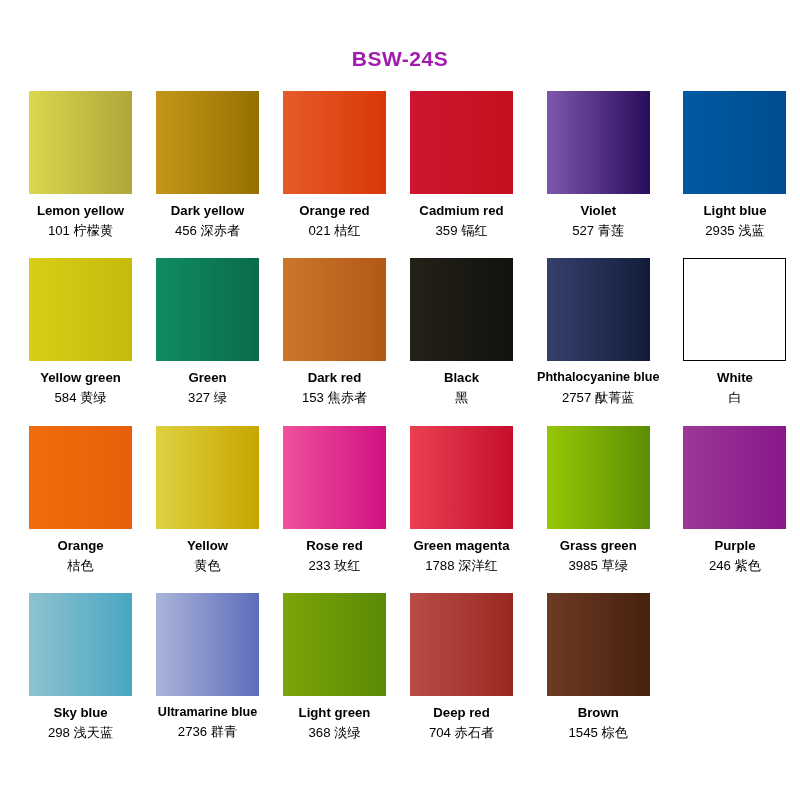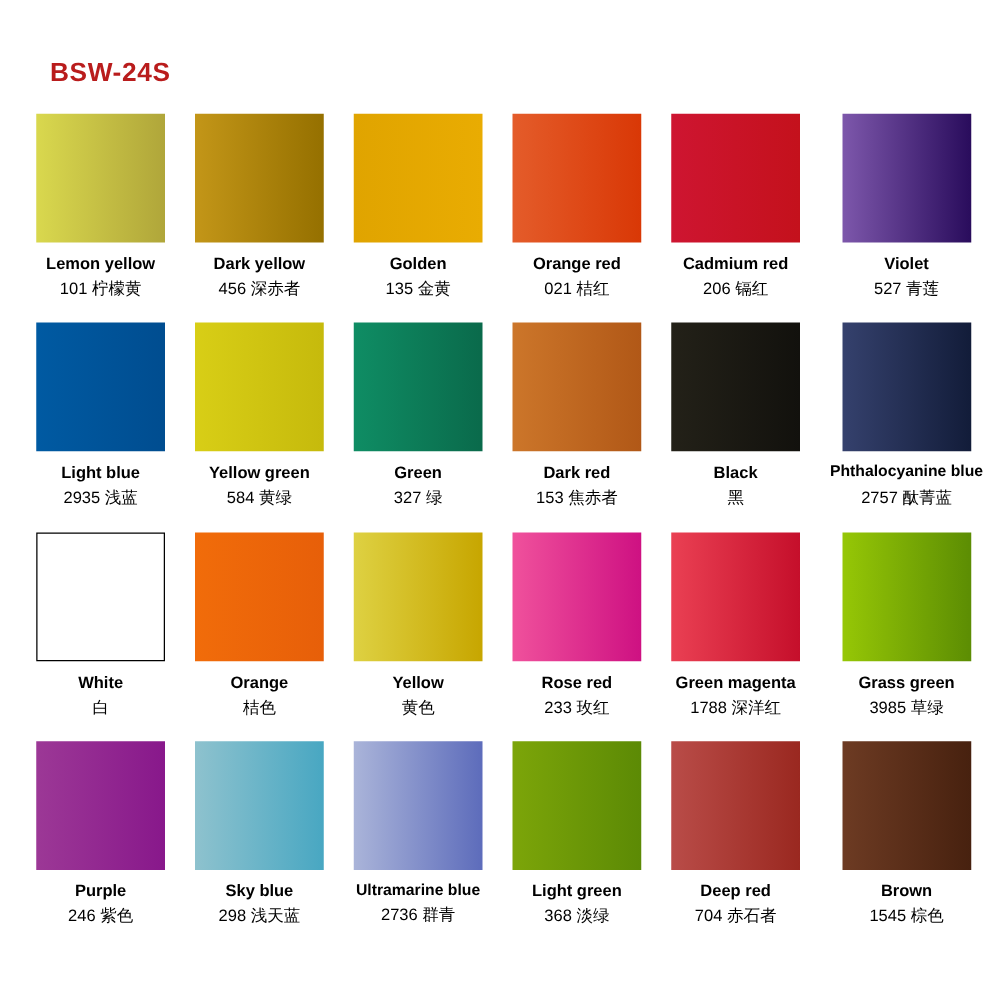--- a/index.html
+++ b/index.html
@@ -14,27 +14,27 @@
     color: #000000;
     overflow: hidden;
   }
   .sheet {
     position: relative;
     width: 800px;
     height: 800px;
     box-sizing: border-box;
   }
   .title {
+    text-align: center;
     font-size: 21px;
     font-weight: bold;
     letter-spacing: 0.5px;
     padding-top: 48px;
     line-height: 1;
-    color: #b91c1c;
-    padding-left: 40px;
+    color: #a21caf;
   }
   .grid {
     margin-top: 22px;
     padding: 0 28px 0 29px;
     box-sizing: border-box;
     display: grid;
     grid-template-columns: repeat(6, 1fr);
     grid-row-gap: 18px;
     grid-column-gap: 24px;
   }
@@ -92,38 +92,31 @@
         </div>
       </div>
       <div class="cell">
         <div class="swatch" style="background: linear-gradient(to right, rgb(195, 150, 24) 0%, rgb(149, 112, 0) 100%);"></div>
         <div class="cell-labels">
           <div class="name-en">Dark yellow</div>
           <div class="name-cn">456 深赤者</div>
         </div>
       </div>
       <div class="cell">
-        <div class="swatch" style="background: linear-gradient(to right, rgb(224, 164, 0) 0%, rgb(233, 172, 2) 100%);"></div>
-        <div class="cell-labels">
-          <div class="name-en">Golden</div>
-          <div class="name-cn">135 金黄</div>
-        </div>
-      </div>
-      <div class="cell">
         <div class="swatch" style="background: linear-gradient(to right, rgb(228, 92, 42) 0%, rgb(217, 56, 6) 100%);"></div>
         <div class="cell-labels">
           <div class="name-en">Orange red</div>
           <div class="name-cn">021 桔红</div>
         </div>
       </div>
       <div class="cell">
         <div class="swatch" style="background: linear-gradient(to right, rgb(206, 21, 49) 0%, rgb(196, 17, 28) 100%);"></div>
         <div class="cell-labels">
           <div class="name-en">Cadmium red</div>
-          <div class="name-cn">206 镉红</div>
+          <div class="name-cn">359 镉红</div>
         </div>
       </div>
       <div class="cell">
         <div class="swatch" style="background: linear-gradient(to right, rgb(125, 87, 171) 0%, rgb(41, 12, 92) 100%);"></div>
         <div class="cell-labels">
           <div class="name-en">Violet</div>
           <div class="name-cn">527 青莲</div>
         </div>
       </div>
       <div class="cell">

